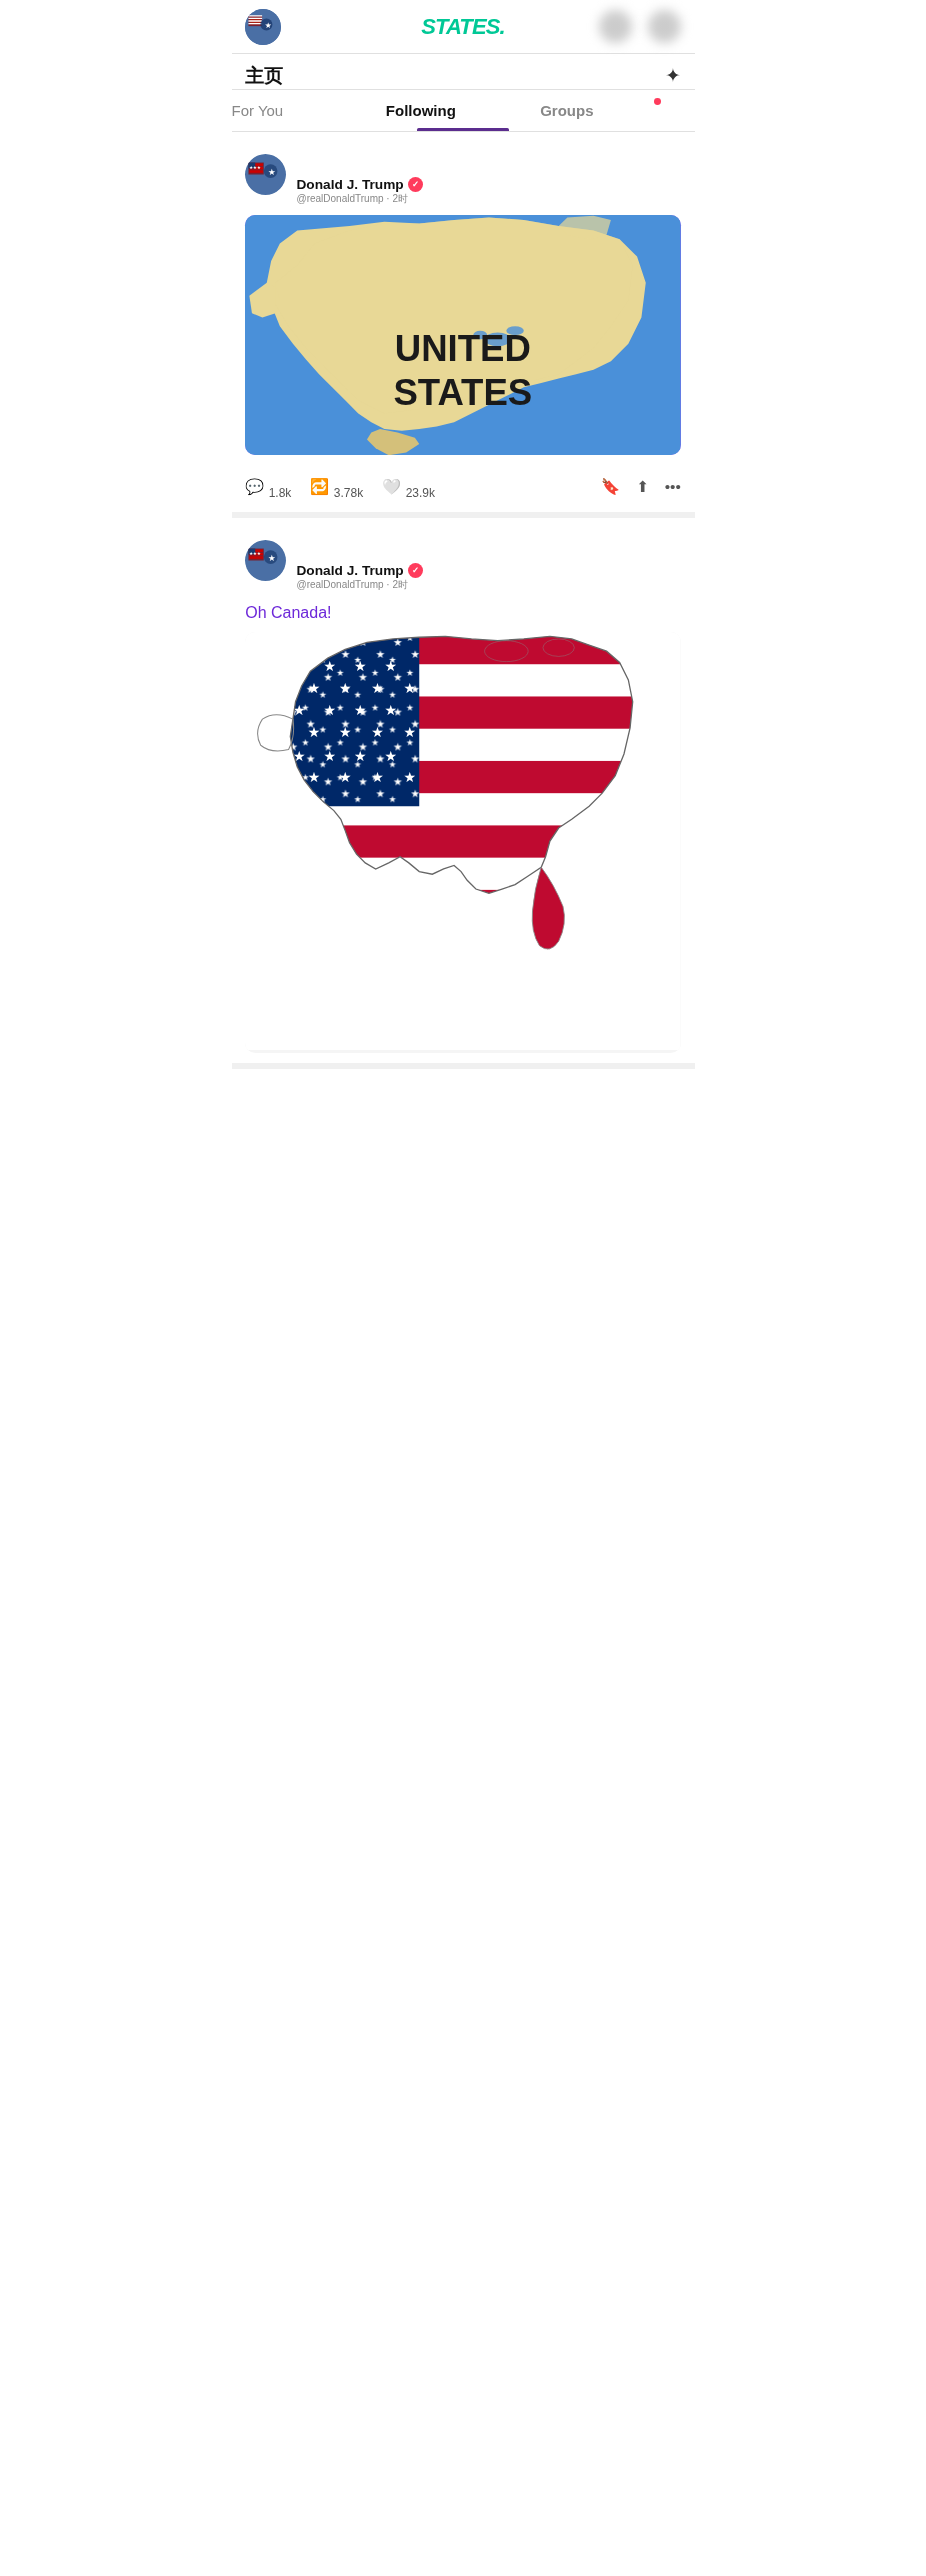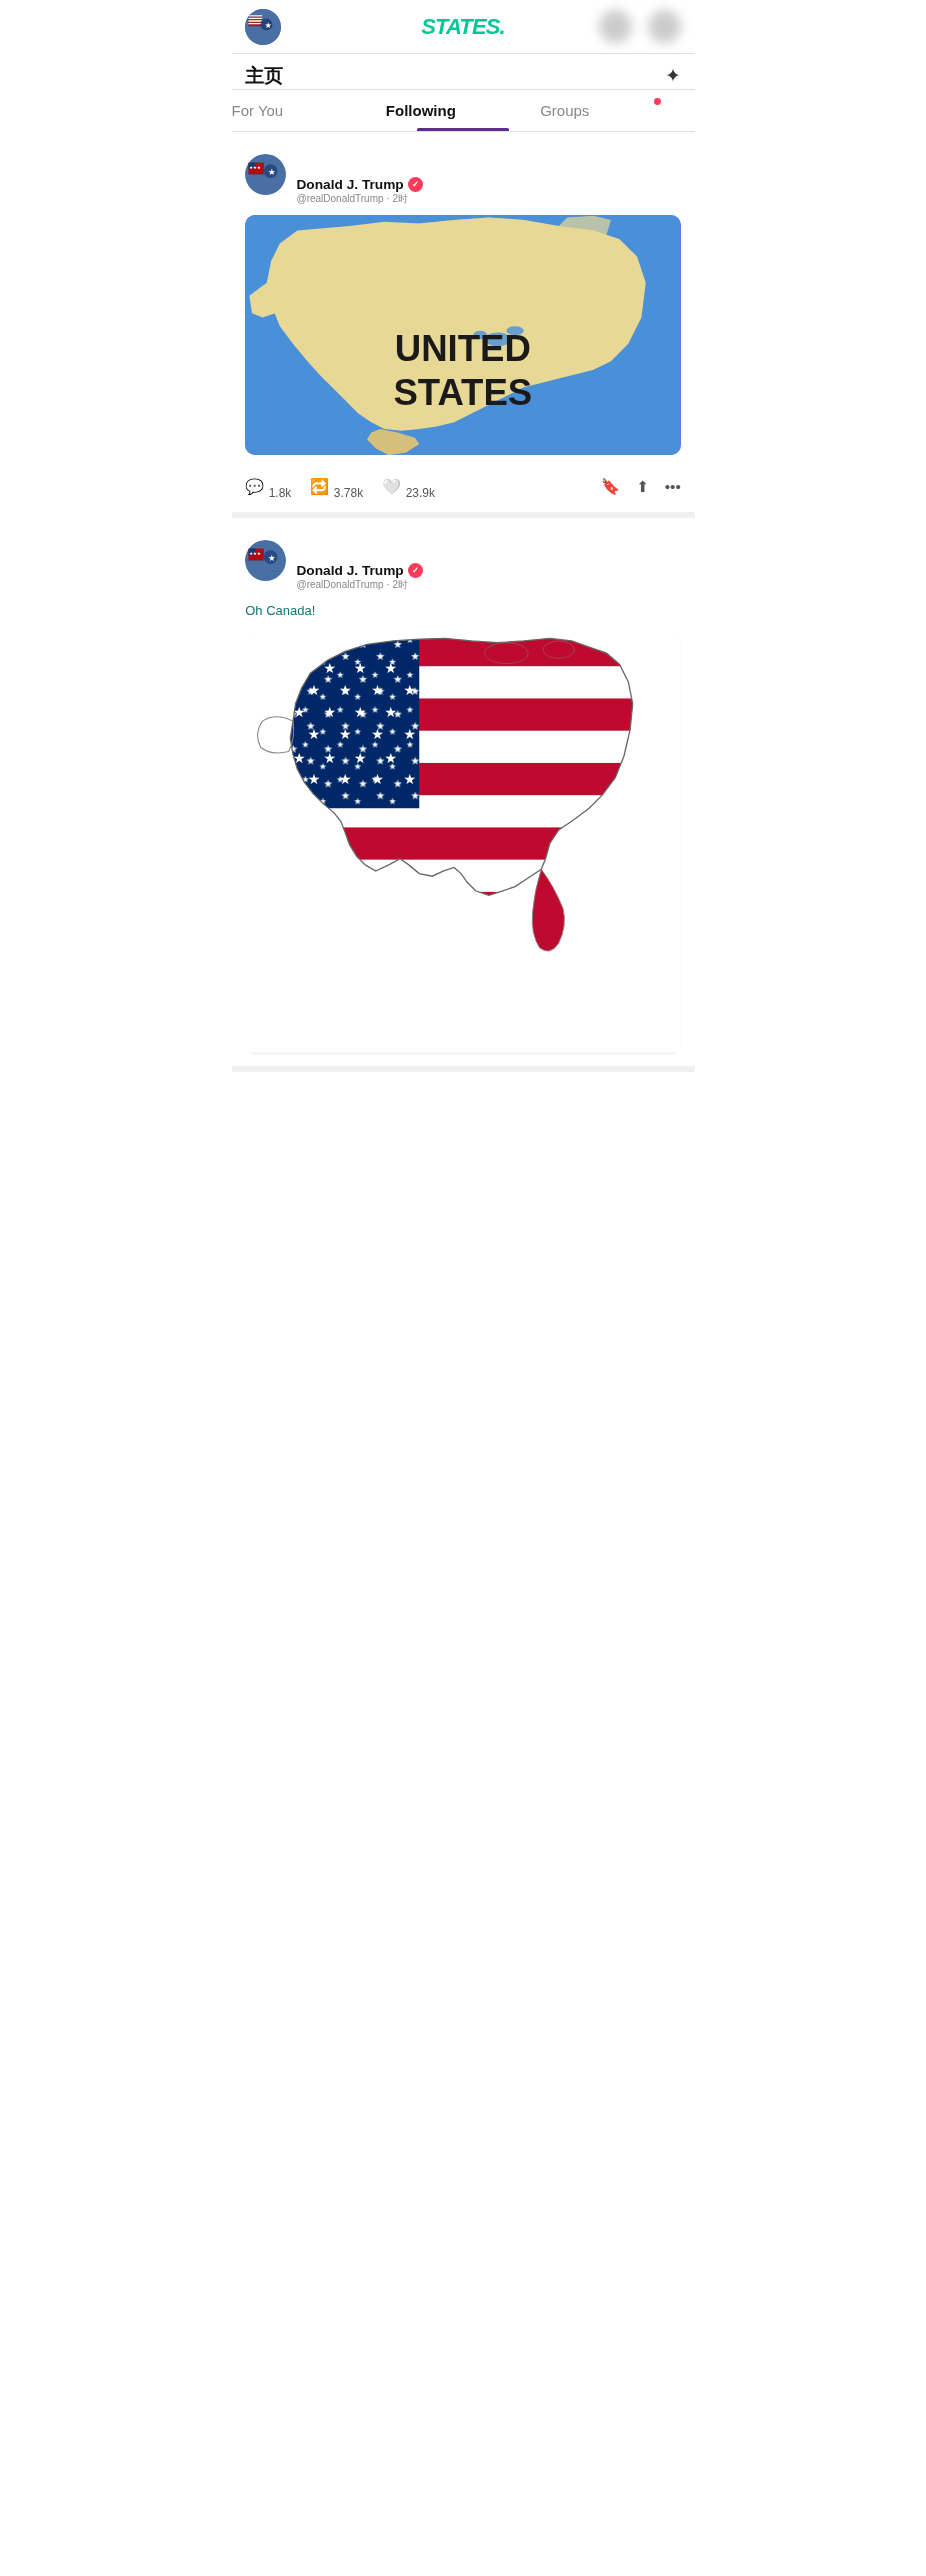--- a/index.html
+++ b/index.html
@@ -102,20 +102,21 @@
       position: absolute;
       bottom: 0;
       left: 20%;
       right: 20%;
       height: 2.6px;
       background: #5b2d8e;
       border-radius: 1.7px 1.7px 0 0;
     }
     .tab-groups {
       position: relative;
+      font-weight: bold;
     }
     .tab-dot {
       display: inline-block;
       width: 6.9px;
       height: 6.9px;
       background: #ff3b5c;
       border-radius: 50%;
       position: absolute;
       top: 8.6px;
       right: 22%;
@@ -231,23 +232,23 @@
       color: #555;
       font-size: 15.4px;
     }
     .action-more {
       cursor: pointer;
       color: #555;
       font-size: 15.4px;
     }
 
     .post-text {
-      font-size: 13px;
-      color: #0f766e;
-      margin-bottom: 14px;
+      font-size: 16px;
+      color: #6d28d9;
+      margin-bottom: 7px;
       line-height: 1.5;
     }
   </style>
 </head>
 <body>
 
 <div class="header">
   <div class="header-avatar">
     <svg viewBox="0 0 42 42" xmlns="http://www.w3.org/2000/svg">
       <circle cx="21" cy="21" r="21" fill="#4a6fa5"></circle>

